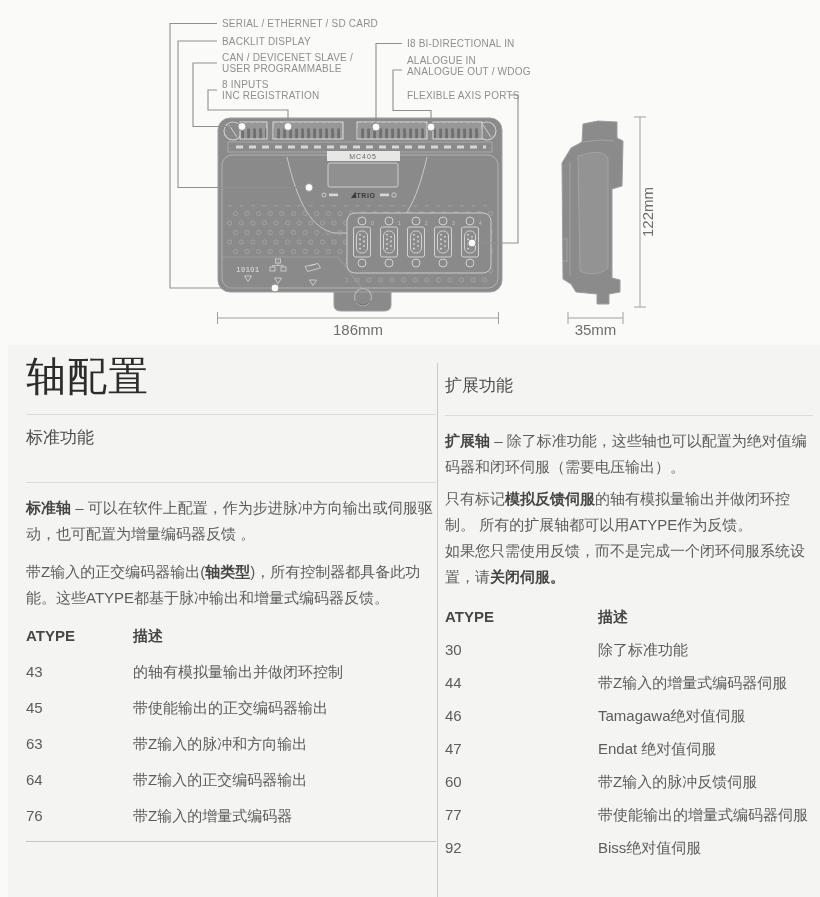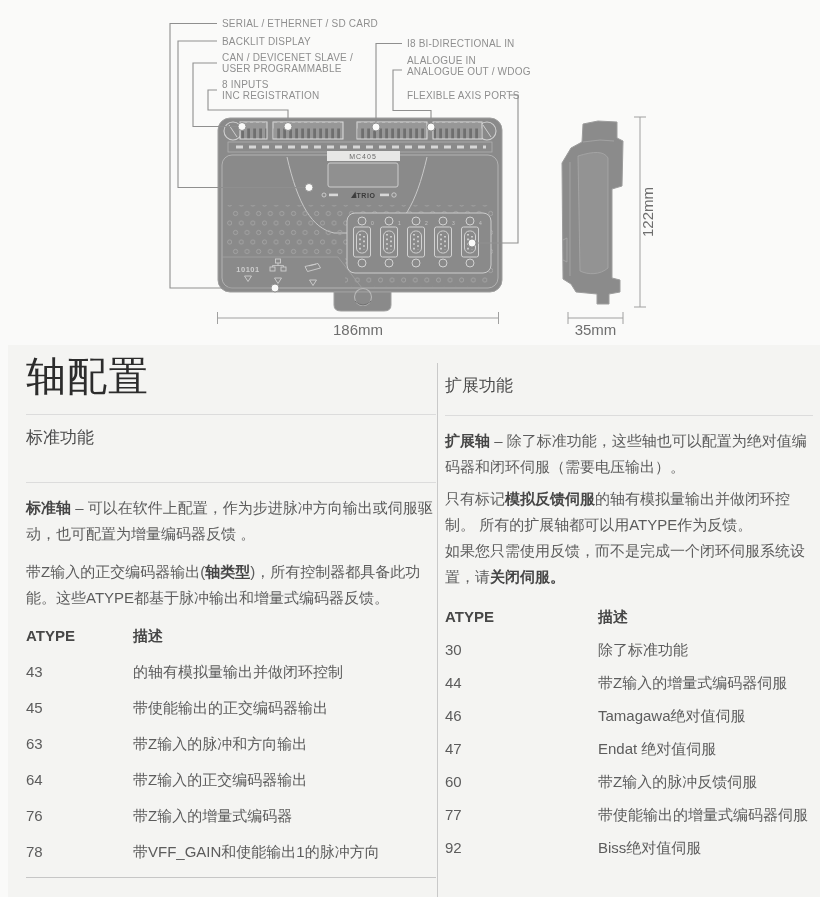--- a/index.html
+++ b/index.html
@@ -247,24 +247,20 @@
             <td>带Z输入的脉冲和方向输出</td>
           </tr>
         <tr>
             <td>64</td>
             <td>带Z输入的正交编码器输出</td>
           </tr>
         <tr>
             <td>76</td>
             <td>带Z输入的增量式编码器</td>
           </tr>
-        <tr>
-            <td>78</td>
-            <td>带VFF_GAIN和使能输出1的脉冲方向</td>
-          </tr>
       </tbody>
     </table>
   </div>
 
   <div class="col-right">
     <h2>扩展功能</h2>
     <div class="rule rule-a"></div>
     <p class="p-first"><strong>扩展轴</strong><span> – 除了标准功能，这些轴也可以配置为绝对值编码器和闭环伺服（需要电压输出）。</span></p>
     <p class="p-tight"><span>只有标记</span><strong>模拟反馈伺服</strong><span>的轴有模拟量输出并做闭环控制。 所有的扩展轴都可以用ATYPE作为反馈。</span></p>
     <p class="p-tight"><span>如果您只需使用反馈，而不是完成一个闭环伺服系统设置，请</span><strong>关闭伺服。</strong></p>

